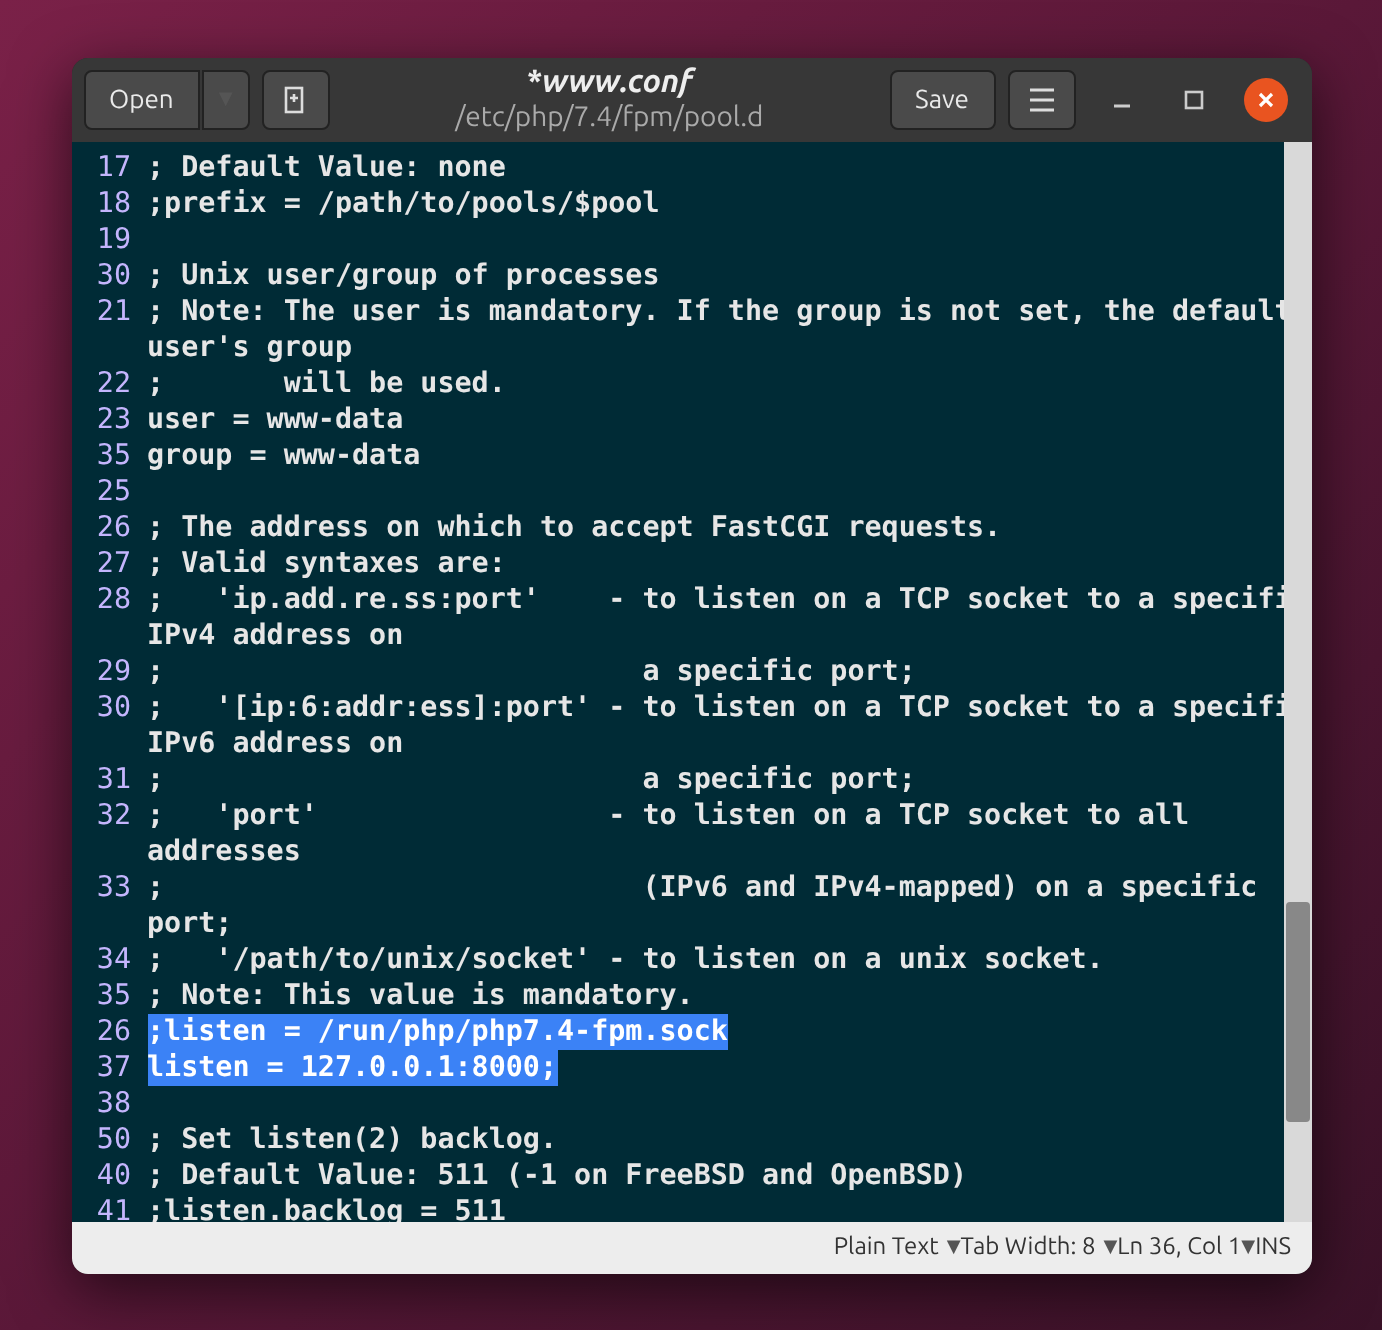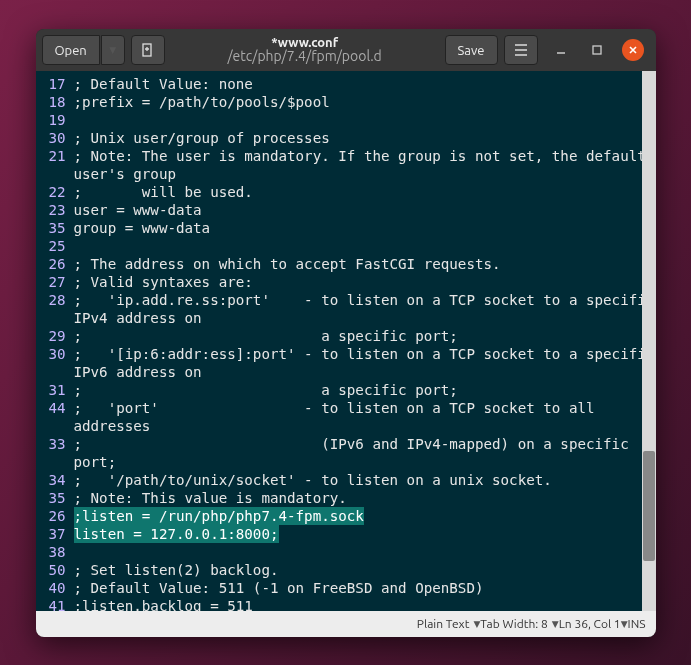--- a/index.html
+++ b/index.html
@@ -39,21 +39,21 @@
   }
   .tb-btn.icon-only { padding: 0; width: 34px; }
   .tb-btn.dropdown { padding: 0; width: 24px; margin-left: -5px; border-top-left-radius:0; border-bottom-left-radius:0;}
   .tb-open { border-top-right-radius:0; border-bottom-right-radius:0; }
   .title-center {
     flex: 1;
     display: flex; flex-direction: column; align-items: center; justify-content: center;
     color: #eee;
     line-height: 1.1;
   }
-  .title-center .main { font-weight: 600; font-size: 13px; }
+  .title-center .main { font-weight: 600; font-size: 16px; font-style: italic; }
   .title-center .sub { font-size: 14px; color: #aaa; }
   .win-controls { display: flex; gap: 14px; align-items: center; margin-left: 6px; margin-right:6px;}
   .win-ctrl {
     width: 22px; height: 22px; border-radius: 50%;
     display: flex; align-items: center; justify-content: center;
     color: #ccc; font-size: 11px;
   }
   .win-ctrl.close { background: #e95420; color: #fff; }
   .editor {
     background: #002b36;
@@ -73,23 +73,24 @@
     min-width: 36px;
   }
   .gutter div { height: 18px; }
   .code {
     flex: 1;
     color: #e6e6e6;
     padding: 4px 4px 4px 2px;
     white-space: pre;
     overflow: hidden;
     position: relative;
+    font-weight: bold;
   }
   .line { height: 18px; }
-  .sel { background: #0f766e; color: #fff; display:inline-block; }
+  .sel { background: #3b82f6; color: #fff; display:inline-block; }
   .scrollbar {
     width: 14px;
     background: #d9d9d9;
     position: relative;
   }
   .thumb {
     position: absolute; left:1px; right:1px;
     top: 380px; height: 110px;
     background: #888; border-radius: 2px;
   }
@@ -163,21 +164,21 @@
         <div>35</div>
         <div>25</div>
         <div>26</div>
         <div>27</div>
         <div>28</div>
         <div></div>
         <div>29</div>
         <div>30</div>
         <div></div>
         <div>31</div>
-        <div>44</div>
+        <div>32</div>
         <div></div>
         <div>33</div>
         <div></div>
         <div>34</div>
         <div>35</div>
         <div>26</div>
         <div>37</div>
         <div>38</div>
         <div>50</div>
         <div>40</div>

